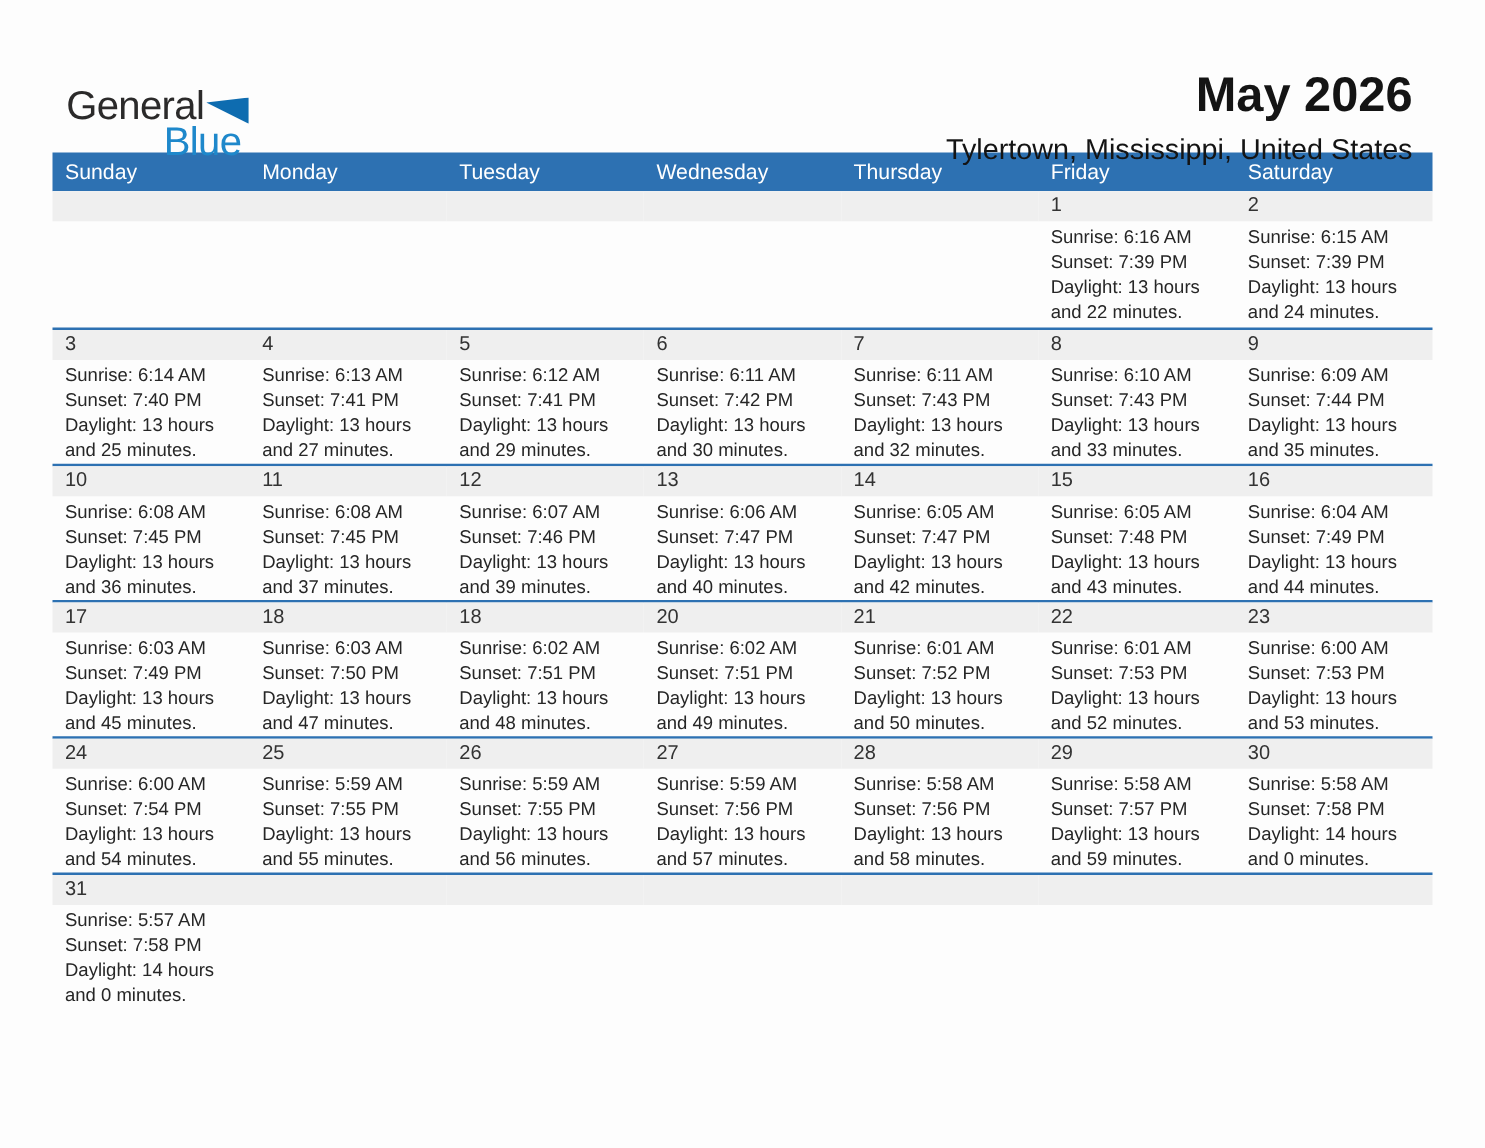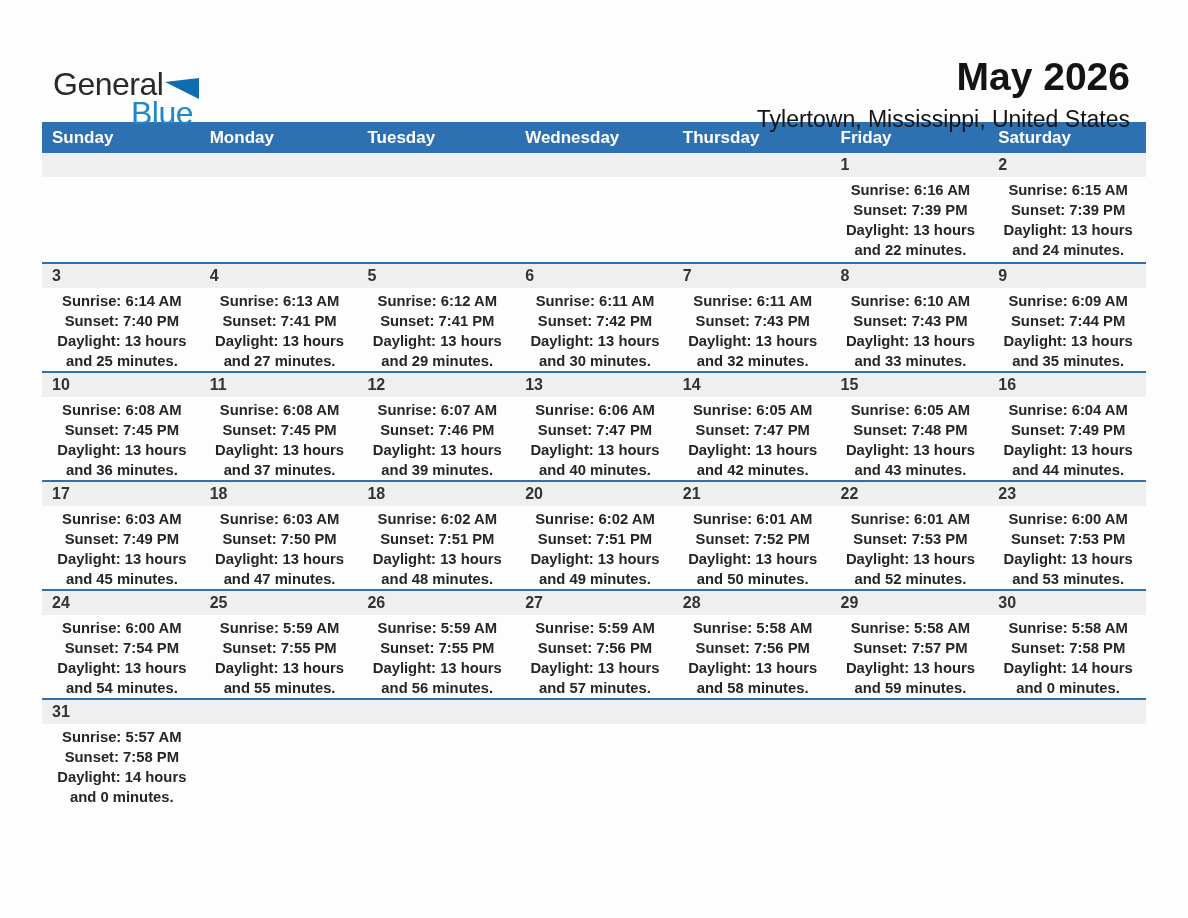--- a/index.html
+++ b/index.html
@@ -18,34 +18,34 @@
   .top{position:relative;height:122px;}
   .logo{position:absolute;left:53px;top:68px;}
   .logo-row1{display:flex;align-items:flex-end;}
   .logo-general{font-size:32px;line-height:1;color:#2b2a2a;letter-spacing:-0.5px;}
   .logo-triangle{margin-left:2px;margin-bottom:1px;display:block;}
   .logo-row2{padding-left:78px;margin-top:-3px;}
   .logo-blue{font-size:32px;line-height:1;color:var(--logo-blue);letter-spacing:-0.5px;}
   .titles{position:absolute;right:58px;top:56px;text-align:right;}
   .month-title{font-size:39px;line-height:1.1;color:#141414;font-weight:bold;}
   .location-subtitle{font-size:23px;margin-top:7px;color:#141414;}
-  .calendar{margin:0 42px;font-weight:bold;}
+  .calendar{margin:0 42px;}
   .weekday-row{
     display:grid;grid-template-columns:repeat(7,1fr);
     background:var(--header-blue);height:31px;align-items:center;
   }
   .weekday-cell{color:#ffffff;font-size:17px;padding-left:10px;white-space:nowrap;overflow:hidden;}
   .week-row{display:grid;grid-template-columns:repeat(7,1fr);height:109px;background:#fdfdfd;}
   .week-row.bordered{border-top:2px solid var(--header-blue);}
   .week-row.last{height:auto;min-height:125px;}
   .day-num{
     background:var(--band-gray);height:24px;line-height:24px;
     font-size:16px;padding-left:10px;color:#333;
   }
-  .day-lines{padding:3px 8px 0 10px;font-size:14.8px;line-height:20px;color:#262626;text-align:center;}
+  .day-lines{padding:3px 8px 0 10px;font-size:14.8px;line-height:20px;color:#262626;}
   .detail-line{margin:0;}
 </style>
 </head>
 <body>
 
 <div class="page">
   <div class="top">
     <div class="logo">
       <div class="logo-row1">
         <span class="logo-general">General</span>

